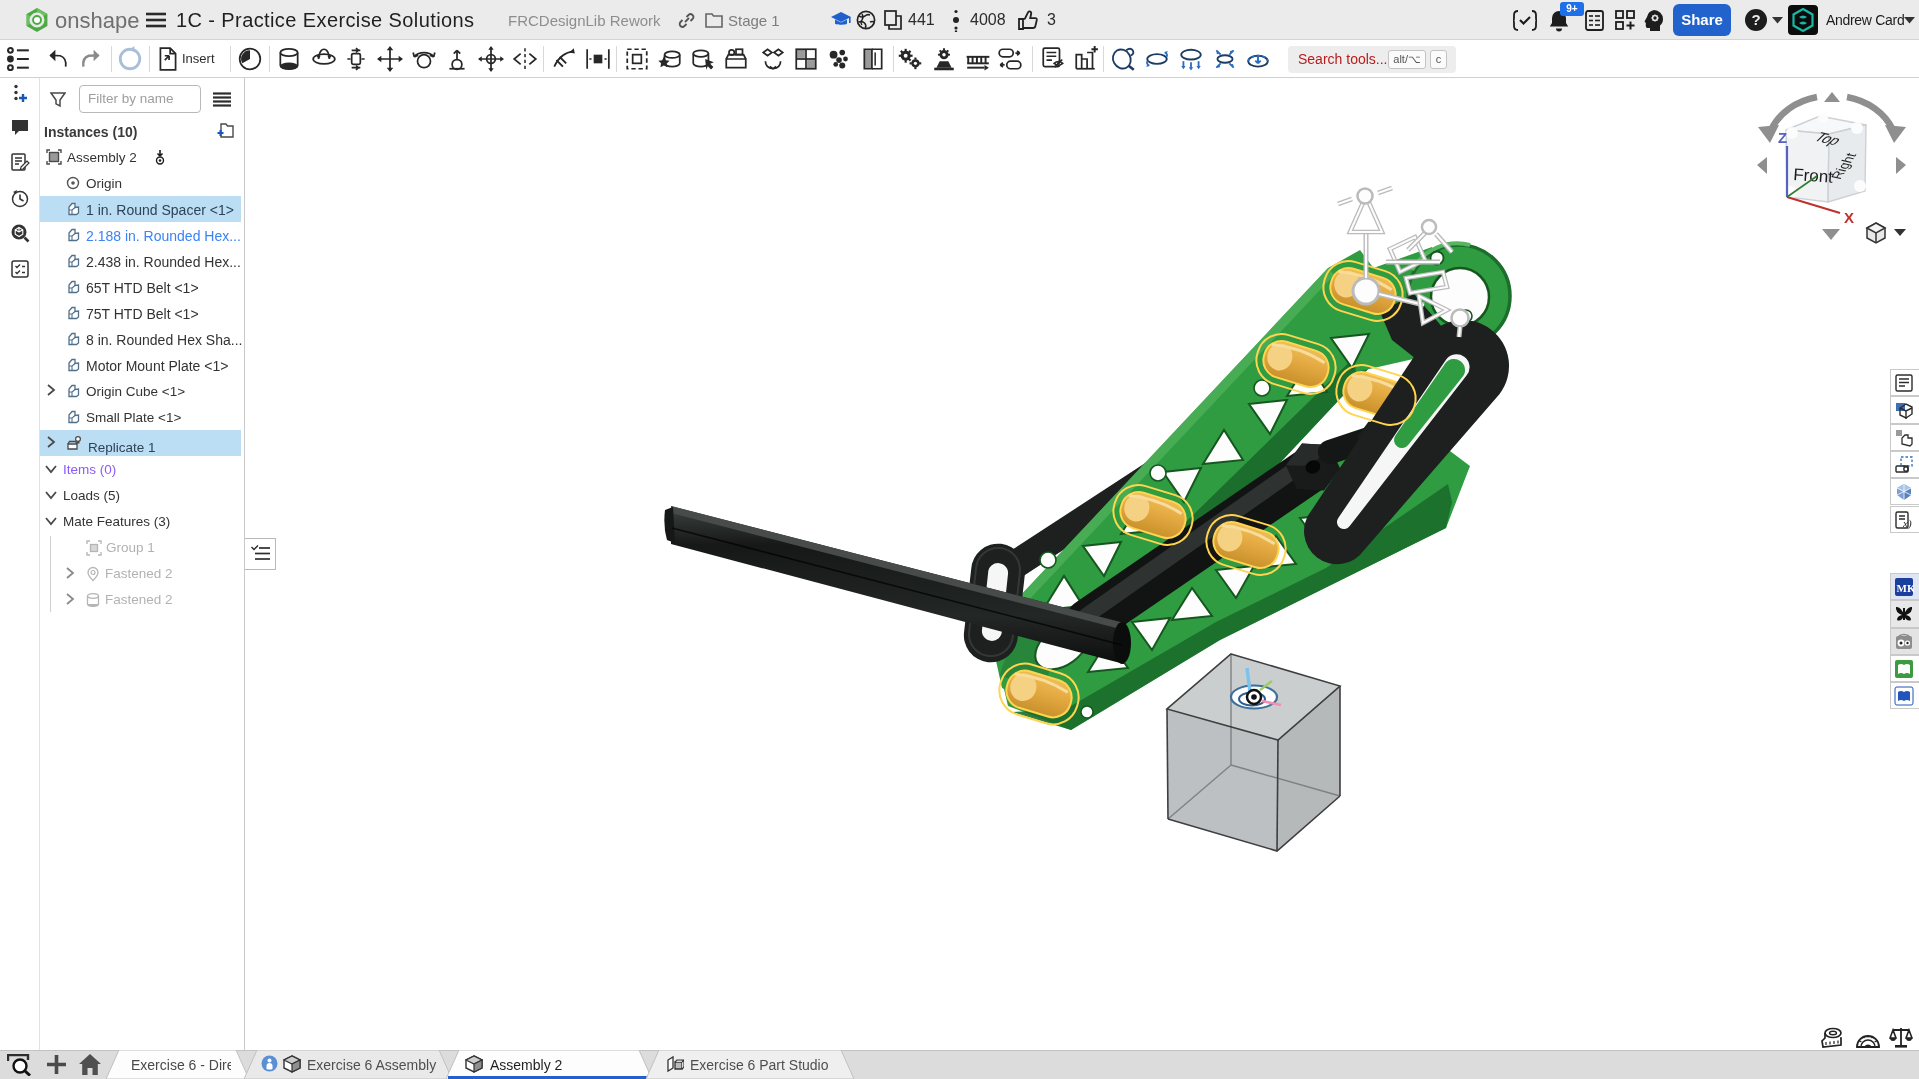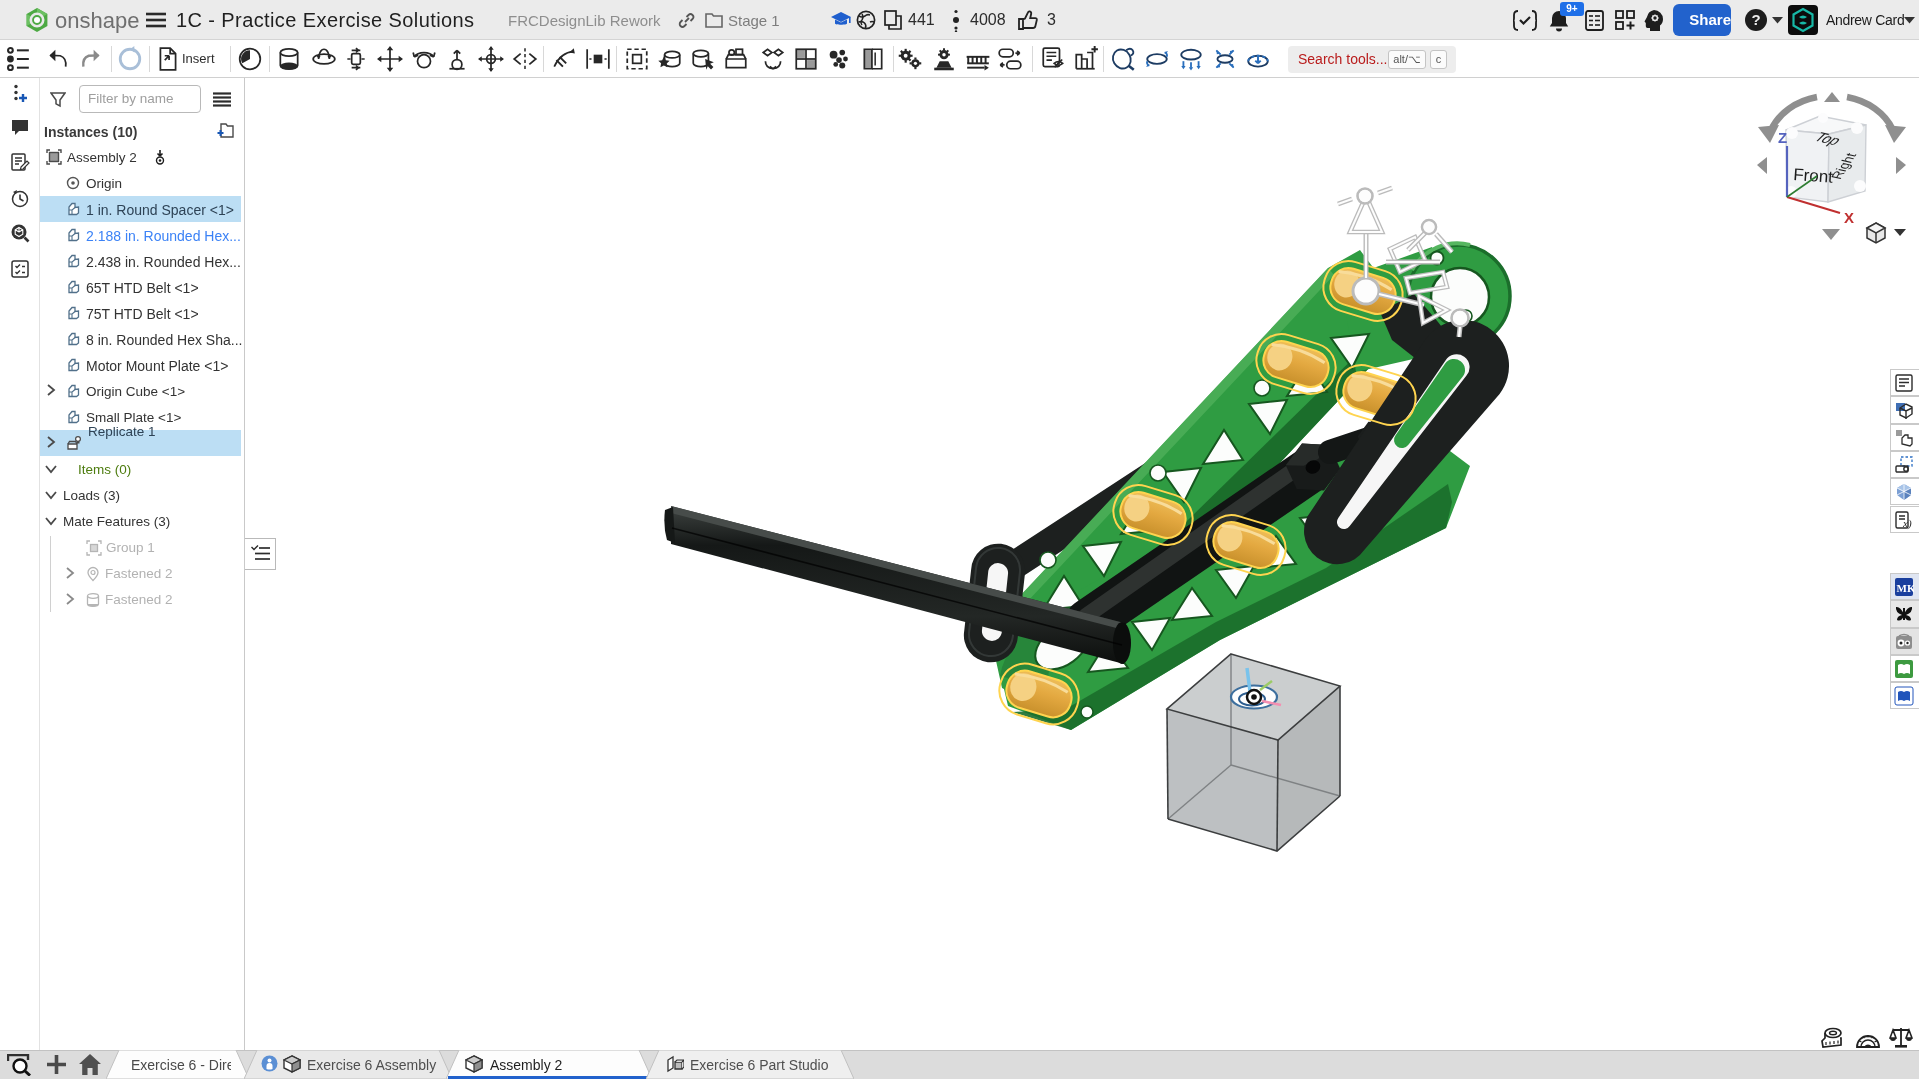--- a/index.html
+++ b/index.html
@@ -101,21 +101,21 @@
       <line x1="11" y1="5.4" x2="11" y2="6.6"></line>
       <line x1="11" y1="11.4" x2="11" y2="12.6"></line>
       <line x1="7.4" y1="9" x2="8.6" y2="9"></line>
       <line x1="13.4" y1="9" x2="14.6" y2="9"></line>
       <line x1="8.5" y1="6.5" x2="9.3" y2="7.3"></line>
       <line x1="12.7" y1="10.7" x2="13.5" y2="11.5"></line>
       <line x1="13.5" y1="6.5" x2="12.7" y2="7.3"></line>
       <line x1="9.3" y1="10.7" x2="8.5" y2="11.5"></line>
     </g>
   </svg>
-<div class="abs" style="left:1673px;top:4px;width:58px;height:32px;background:#2262cc;border-radius:6px;color:#fff;font-size:15px;font-weight:bold;text-align:right;line-height:32px">Share</div>
+<div class="abs" style="left:1673px;top:4px;width:58px;height:32px;background:#2262cc;border-radius:6px;color:#fff;font-size:15px;font-weight:bold;text-align:center;line-height:32px">Share</div>
 <div class="abs" style="left:1745px;top:9px;width:22px;height:22px;background:#1d1d1d;border-radius:50%;color:#ebebeb;font-size:15px;font-weight:bold;text-align:center;line-height:22px">?</div>
 <svg class="abs" style="left:1772px;top:17px" width="11" height="7" viewBox="0 0 11 7">
     <path d="M0 0 L5.5 6.5 L11 0 Z" fill="#333"></path>
   </svg>
 <svg class="abs" style="left:1788px;top:5px" width="30" height="30" viewBox="0 0 30 30">
 <rect x="0" y="0" width="30" height="30" rx="4" fill="#0c0c0c"></rect>
 <path d="M15 4 L24.5 9.5 V20.5 L15 26 L5.5 20.5 V9.5 Z" fill="none" stroke="#17b8a6" stroke-width="2.2"></path>
 <path d="M11 12 q4-3 8 0 q-4 3-8 0 M11 18 q4 3 8 0 q-4-3-8 0" fill="#17b8a6"></path>
   </svg>
 <div class="abs" style="left:1826px;top:12px;font-size:14px;letter-spacing:-0.3px;color:#1c1c1c;white-space:nowrap">Andrew Card</div>
@@ -495,29 +495,29 @@
 <div class="abs" style="left:86px;top:410px;font-size:13.5px;color:#333">Small Plate &lt;1&gt;</div>
 <svg class="abs" style="left:46px;top:436px" width="10" height="12" viewBox="0 0 10 12">
     <path d="M2 1 L8 6 L2 11" fill="none" stroke="#4a4a4a" stroke-width="1.8"></path>
   </svg>
 <svg class="abs" style="left:66px;top:435px" width="16" height="16" viewBox="0 0 16 16">
     <path d="M2 9 h9 v5 H2 Z" fill="#fff" stroke="#4a4a4a" stroke-width="1.3"></path>
     <path d="M2 9 l1.5-2.5 h6 L11 9" fill="none" stroke="#4a4a4a" stroke-width="1.3"></path>
     <circle cx="12" cy="4" r="2.4" fill="#fff" stroke="#4a4a4a" stroke-width="1.2"></circle>
     <rect x="10.5" y="6.5" width="3" height="2" fill="#4a4a4a"></rect>
   </svg>
-<div class="abs" style="left:88px;top:424px;font-size:13.5px;color:#2e4356">Replicate 1</div>
+<div class="abs" style="left:88px;top:440px;font-size:13.5px;color:#2e4356">Replicate 1</div>
 <svg class="abs" style="left:45px;top:464px" width="12" height="10" viewBox="0 0 12 10">
     <path d="M1 2 L6 8 L11 2" fill="none" stroke="#4a4a4a" stroke-width="1.8"></path>
   </svg>
-<div class="abs" style="left:78px;top:462px;font-size:13.5px;color:#4d7c0f">Items (0)</div>
+<div class="abs" style="left:63px;top:462px;font-size:13.5px;color:#8b5cf6">Items (0)</div>
 <svg class="abs" style="left:45px;top:490px" width="12" height="10" viewBox="0 0 12 10">
     <path d="M1 2 L6 8 L11 2" fill="none" stroke="#4a4a4a" stroke-width="1.8"></path>
   </svg>
-<div class="abs" style="left:63px;top:488px;font-size:13.5px;color:#333">Loads (3)</div>
+<div class="abs" style="left:63px;top:488px;font-size:13.5px;color:#333">Loads (5)</div>
 <svg class="abs" style="left:45px;top:516px" width="12" height="10" viewBox="0 0 12 10">
     <path d="M1 2 L6 8 L11 2" fill="none" stroke="#4a4a4a" stroke-width="1.8"></path>
   </svg>
 <div class="abs" style="left:63px;top:514px;font-size:13.5px;color:#333">Mate Features (3)</div>
 <div class="abs" style="left:50px;top:536px;width:1px;height:76px;background:#d0d0d0"></div>
 <svg class="abs" style="left:86px;top:540px" width="16" height="16" viewBox="0 0 16 16">
     <g stroke="#b5b5b5" stroke-width="1.3" fill="none">
       <path d="M1 4 V1 h3 M12 1 h3 v3 M15 12 v3 h-3 M4 15 H1 v-3"></path>
       <rect x="4.5" y="4.5" width="7" height="7" fill="#d8d8d8" stroke="#b5b5b5"></rect>
     </g>

